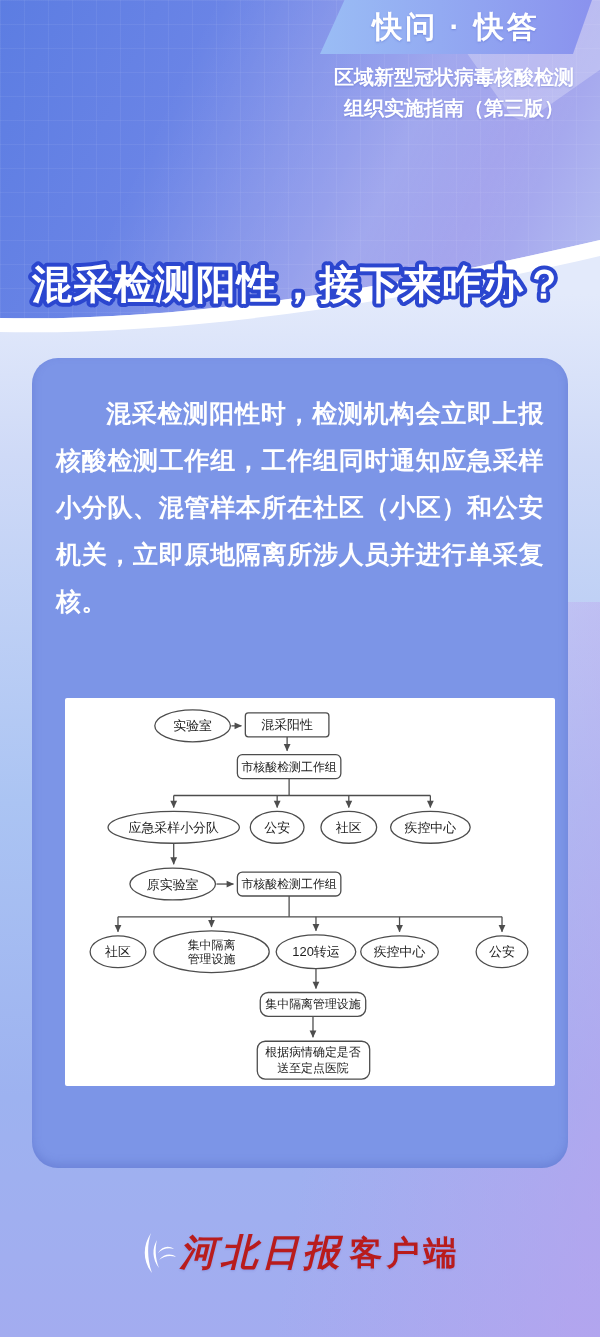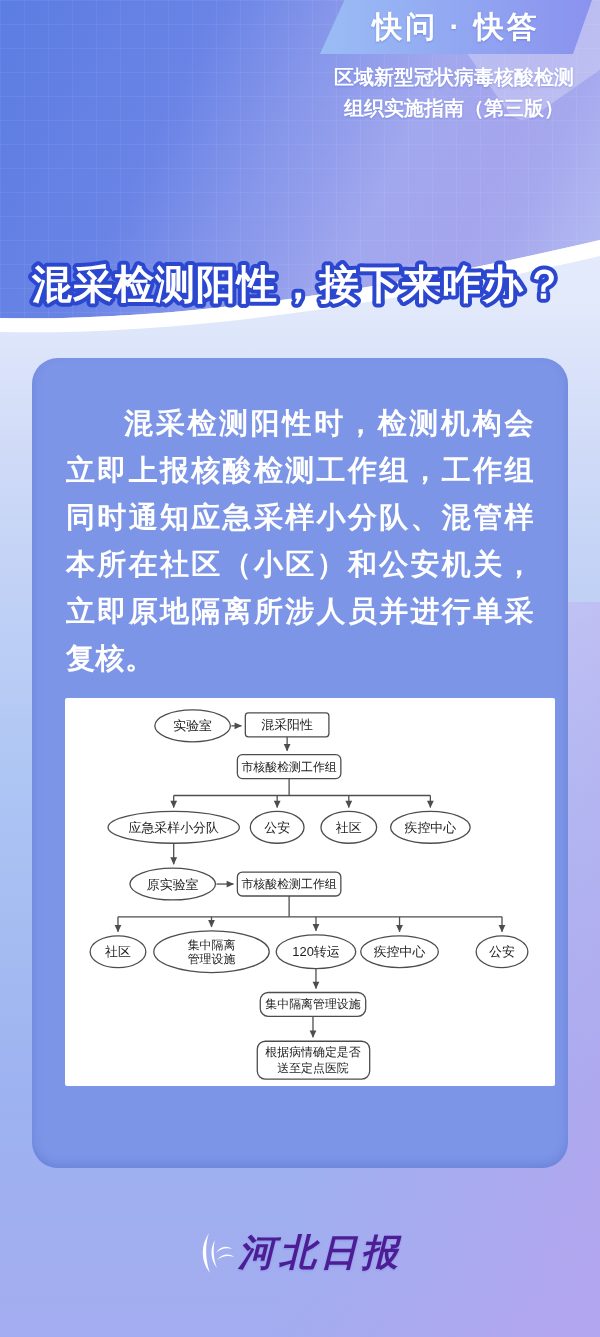--- a/index.html
+++ b/index.html
@@ -65,40 +65,40 @@
     fill:#ffffff;stroke:#2b46cf;stroke-width:8px;stroke-linejoin:round;paint-order:stroke;
     font-family:"Liberation Sans","DejaVu Sans",sans-serif;
   }
   
   .card{
     position:absolute;top:358px;left:32px;width:536px;height:810px;z-index:5;
     background:#7c95e7;border-radius:26px;
     box-shadow:inset 0 -4px 8px rgba(86,106,196,0.40);
   }
   .body-text{
-    margin:12px;padding:0 22px;color:#fff;
-    font-size:29px;line-height:47px;font-weight:600;letter-spacing:0.5px;
+    margin:2px;padding:0 22px;color:#fff;
+    font-size:25px;line-height:47px;font-weight:600;letter-spacing:0.5px;
     text-indent:2em;text-align:justify;
   }
   .body-text.first{padding-top:30px;}
   .flow-panel{
     position:absolute;top:340px;left:33px;width:490px;height:388px;
     background:#ffffff;border-radius:2px;
   }
   .fc-shape{fill:#ffffff;stroke:#4d4d4d;stroke-width:1.3;}
   .fc-line{stroke:#4d4d4d;stroke-width:1.3;fill:none;}
   .fc-text{
     fill:#1c1c1c;font-size:13px;text-anchor:middle;dominant-baseline:central;
     font-family:"Liberation Sans","DejaVu Sans",sans-serif;
   }
   .fc-text.small{font-size:12px;}
   
   .footer{
     position:absolute;top:1228px;left:0;width:600px;z-index:5;
-    display:flex;align-items:center;justify-content:center;color:#4c1d95;
+    display:flex;align-items:center;justify-content:center;color:#b91c1c;
   }
   .brand-name{
     font-family:"DejaVu Serif","Liberation Serif",serif;
     font-size:37px;font-weight:bold;font-style:italic;letter-spacing:4px;
     text-shadow:0 1px 2px rgba(90,100,200,0.3);
   }
   .brand-suffix{
     font-size:33px;font-weight:bold;letter-spacing:4px;margin-left:6px;
     text-shadow:0 1px 2px rgba(90,100,200,0.3);
   }
@@ -233,15 +233,16 @@
   </div>
 
   <div class="footer">
     <svg class="brand-mark" width="40" height="44" viewBox="0 0 40 44">
       <path d="M11,2 C3,14 2,29 12,42 C7,28 7,13 11,2 Z" fill="#ffffff"></path>
       <path d="M17,9 C12,17 12,28 19,37 C15,27 15,16 17,9 Z" fill="#ffffff"></path>
       <path d="M18,22 C22,15 29,14 34,18 C28,16 22,18 18,22 Z" fill="#ffffff"></path>
       <path d="M19,29 C24,23 31,22 36,26 C30,24 24,25 19,29 Z" fill="#ffffff"></path>
     </svg>
     <span class="brand-name">河北日报</span>
+    <span class="brand-suffix">客户端</span>
   </div>
 
 </div>
 
 </body></html>

